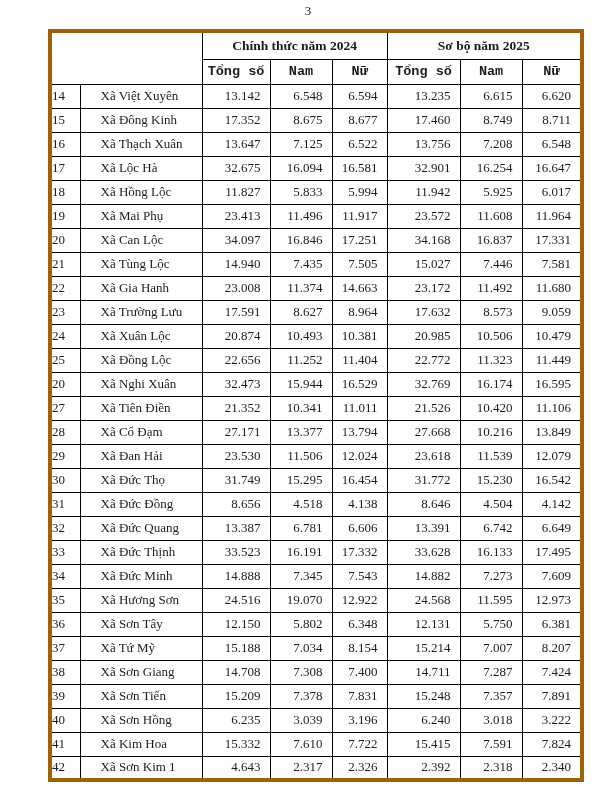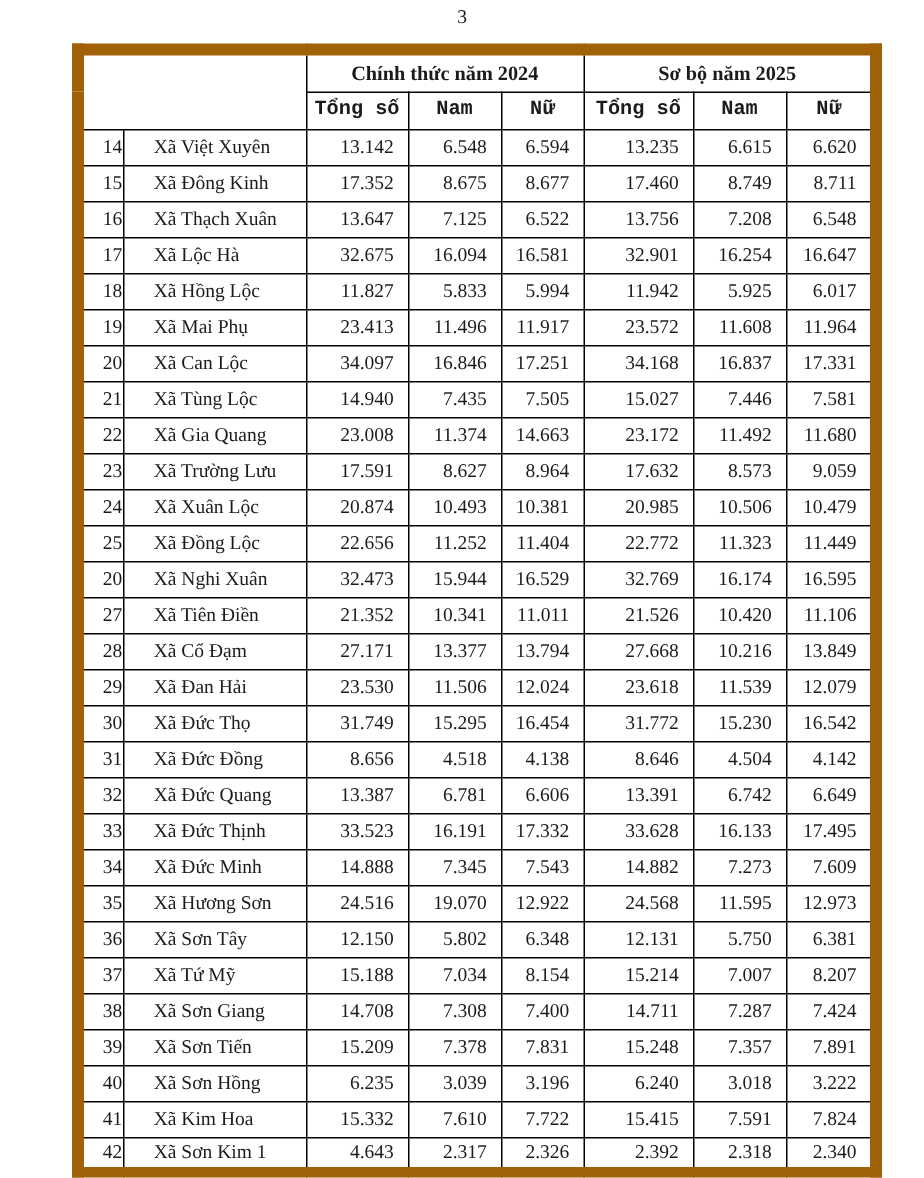--- a/index.html
+++ b/index.html
@@ -20,39 +20,39 @@
     text-align: center;
     font-size: 13px;
   }
   table.pop-table {
     position: absolute;
     top: 29px;
     left: 48px;
     width: 532px;
     border-collapse: collapse;
     table-layout: fixed;
-    border: 8px solid #a16207;
+    border: 4px solid #a16207;
   }
   .pop-table th, .pop-table td {
     border: 1px solid #000;
     font-size: 13px;
     vertical-align: middle;
     overflow: hidden;
     white-space: nowrap;
   }
   .pop-table thead tr.group-row { height: 28px; }
   .pop-table thead tr.sub-row { height: 25px; font-family: Liberation Mono, monospace; }
   .pop-table tbody tr { height: 24px; }
   .pop-table th {
     font-weight: bold;
     text-align: center;
     font-size: 13.5px;
   }
   .pop-table th.corner { border-right: 1px solid #000; }
-  .c-no { text-align: right; }
+  .c-no { text-align: left; }
   .c-name { text-align: left; padding-left: 20px; }
   .c-num { text-align: right; padding-right: 9px; }
   col.col-no { width: 30px; }
   col.col-name { width: 122px; }
   col.col-t24 { width: 68px; }
   col.col-n24 { width: 62px; }
   col.col-f24 { width: 55px; }
   col.col-t25 { width: 73px; }
   col.col-n25 { width: 62px; }
   col.col-f25 { width: 60px; }
@@ -164,21 +164,21 @@
     <td class="c-name">Xã Tùng Lộc</td>
     <td class="c-num">14.940</td>
     <td class="c-num">7.435</td>
     <td class="c-num">7.505</td>
     <td class="c-num">15.027</td>
     <td class="c-num">7.446</td>
     <td class="c-num">7.581</td>
   </tr>
       <tr>
     <td class="c-no">22</td>
-    <td class="c-name">Xã Gia Quang</td>
+    <td class="c-name">Xã Gia Hanh</td>
     <td class="c-num">23.008</td>
     <td class="c-num">11.374</td>
     <td class="c-num">14.663</td>
     <td class="c-num">23.172</td>
     <td class="c-num">11.492</td>
     <td class="c-num">11.680</td>
   </tr>
       <tr>
     <td class="c-no">23</td>
     <td class="c-name">Xã Trường Lưu</td>

